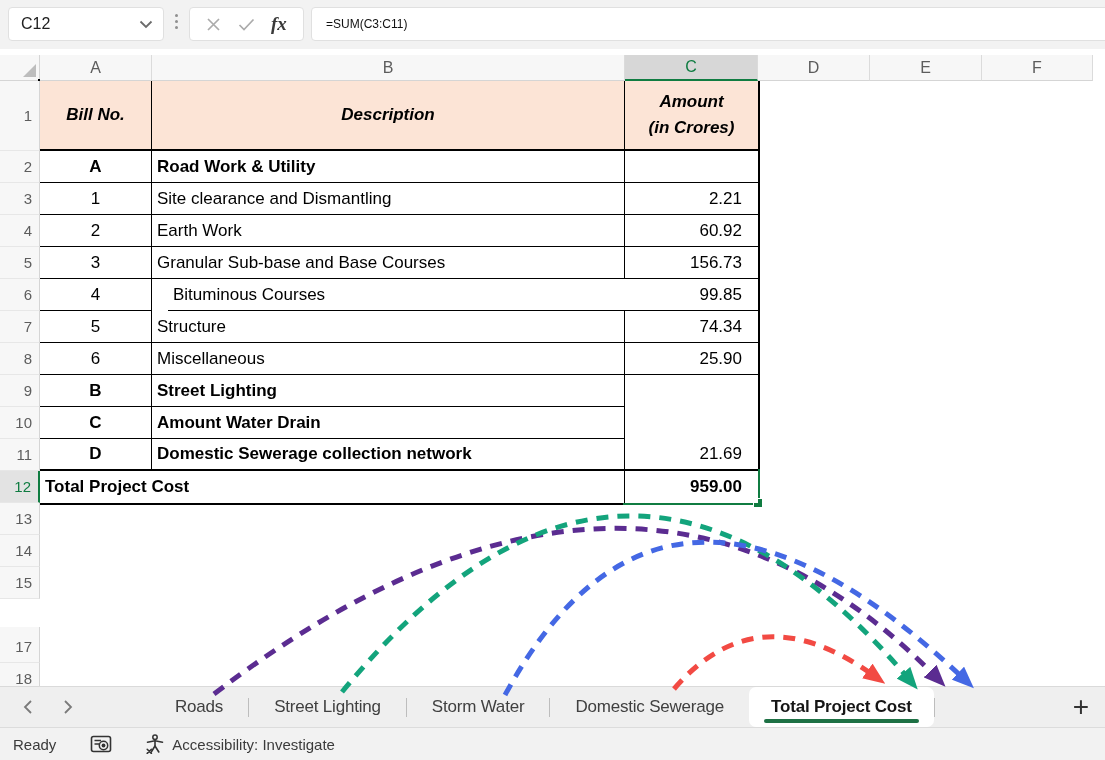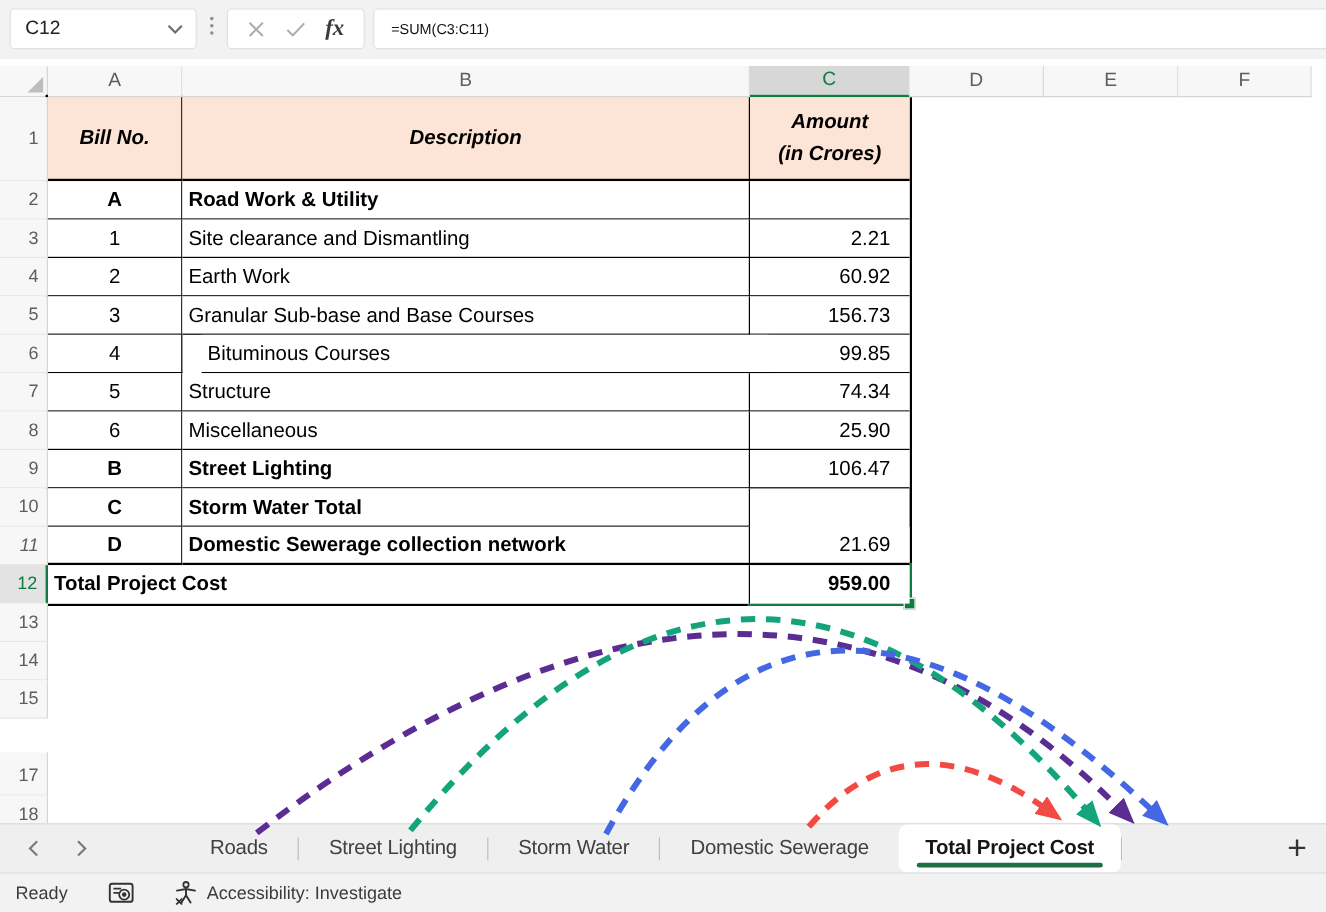--- a/index.html
+++ b/index.html
@@ -117,21 +117,21 @@
       <div class="rowheader" style="top: 32px; height: 70px;">1</div>
       <div class="rowheader" style="top: 102px; height: 32px;">2</div>
       <div class="rowheader" style="top: 134px; height: 32px;">3</div>
       <div class="rowheader" style="top: 166px; height: 32px;">4</div>
       <div class="rowheader" style="top: 198px; height: 32px;">5</div>
       <div class="rowheader" style="top: 230px; height: 32px;">6</div>
       <div class="rowheader" style="top: 262px; height: 32px;">7</div>
       <div class="rowheader" style="top: 294px; height: 32px;">8</div>
       <div class="rowheader" style="top: 326px; height: 32px;">9</div>
       <div class="rowheader" style="top: 358px; height: 32px;">10</div>
-      <div class="rowheader" style="top: 390px; height: 32px; font-style: italic;">11</div>
+      <div class="rowheader" style="top: 390px; height: 32px;">11</div>
       <div class="rowheader sel" style="top: 422px; height: 32px;">12</div>
       <div class="rowheader" style="top: 454px; height: 32px;">13</div>
       <div class="rowheader" style="top: 486px; height: 32px;">14</div>
       <div class="rowheader" style="top: 518px; height: 32px;">15</div>
       <div class="rowheader" style="top: 550px; height: 32px; margin-top: 28px;">16</div>
       <div class="rowheader" style="top: 582px; height: 32px;">17</div>
       <div class="rowheader" style="top: 614px; height: 32px;">18</div>
       <div class="cell thead" style="left: 40px; top: 32px; width: 112px; height: 70px;">Bill No.</div>
       <div class="cell thead" style="left: 152px; top: 32px; width: 473px; height: 70px;">Description</div>
       <div class="cell thead amtH" style="left: 625px; top: 32px; width: 133px; height: 70px;">
@@ -154,23 +154,22 @@
       <div class="cell desc" style="left: 168px; top: 230px; width: 473px; height: 32px;">Bituminous Courses</div>
       <div class="cell amt" style="left: 625px; top: 230px; width: 133px; height: 32px;">99.85</div>
       <div class="cell bill" style="left: 40px; top: 262px; width: 112px; height: 32px;">5</div>
       <div class="cell desc" style="left: 152px; top: 262px; width: 473px; height: 32px;">Structure</div>
       <div class="cell amt" style="left: 625px; top: 262px; width: 133px; height: 32px;">74.34</div>
       <div class="cell bill" style="left: 40px; top: 294px; width: 112px; height: 32px;">6</div>
       <div class="cell desc" style="left: 152px; top: 294px; width: 473px; height: 32px;">Miscellaneous</div>
       <div class="cell amt" style="left: 625px; top: 294px; width: 133px; height: 32px;">25.90</div>
       <div class="cell bill bold" style="left: 40px; top: 326px; width: 112px; height: 32px;">B</div>
       <div class="cell desc bold" style="left: 152px; top: 326px; width: 473px; height: 32px;">Street Lighting</div>
-      <div class="cell amt" style="left: 625px; top: 326px; width: 133px; height: 32px;">106.47</div>
       <div class="cell bill bold" style="left: 40px; top: 358px; width: 112px; height: 32px;">C</div>
-      <div class="cell desc bold" style="left: 152px; top: 358px; width: 473px; height: 32px;">Storm Water Total</div>
+      <div class="cell desc bold" style="left: 152px; top: 358px; width: 473px; height: 32px;">Amount Water Drain</div>
       <div class="cell bill bold bb2" style="left: 40px; top: 390px; width: 112px; height: 32px;">D</div>
       <div class="cell desc bold bb2" style="left: 152px; top: 390px; width: 473px; height: 32px;">Domestic Sewerage collection network</div>
       <div class="cell amt bb2" style="left: 625px; top: 390px; width: 133px; height: 32px;">21.69</div>
       <div class="cell desc bold" style="left: 40px; top: 422px; width: 585px; height: 32px; border-bottom: none;">Total Project Cost</div>
       <div class="cell amt bold" style="left: 625px; top: 422px; width: 133px; height: 32px; border-bottom: none;">959.00</div>
     </div>
 
   <svg class="arrowlayer" id="arrowlayer" viewBox="0 0 1105 760">
       <defs>
         <marker id="ah0" markerWidth="4.4" markerHeight="3.6" refX="1.4" refY="1.8" orient="auto">

